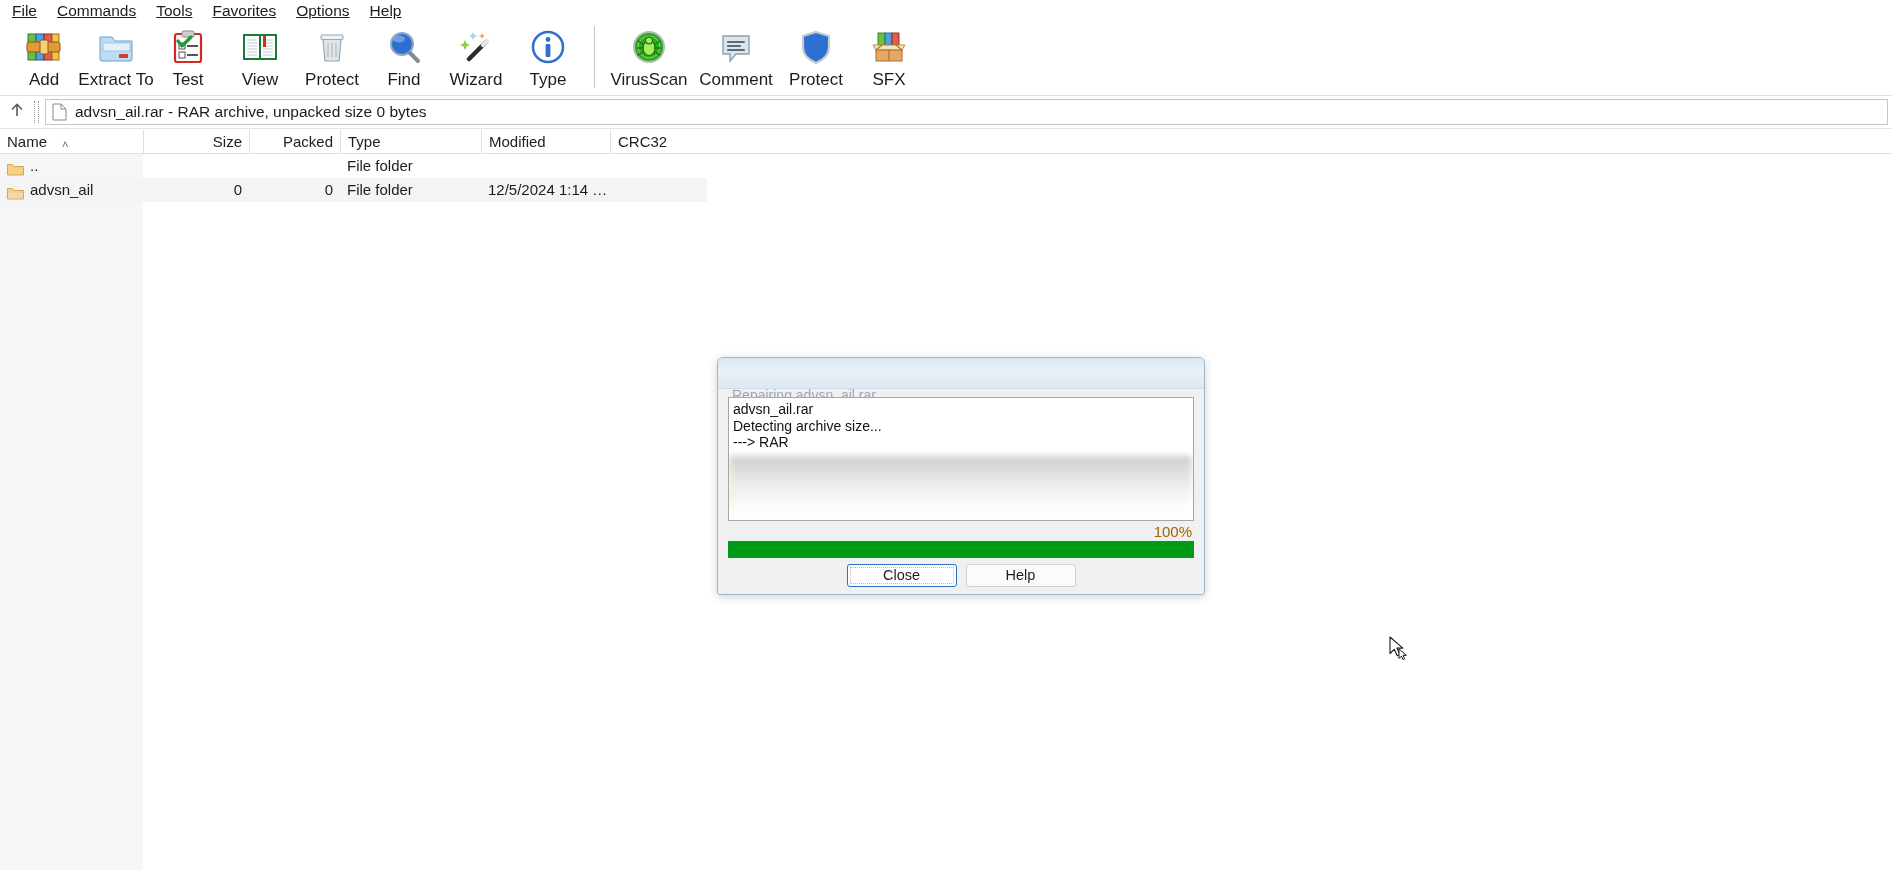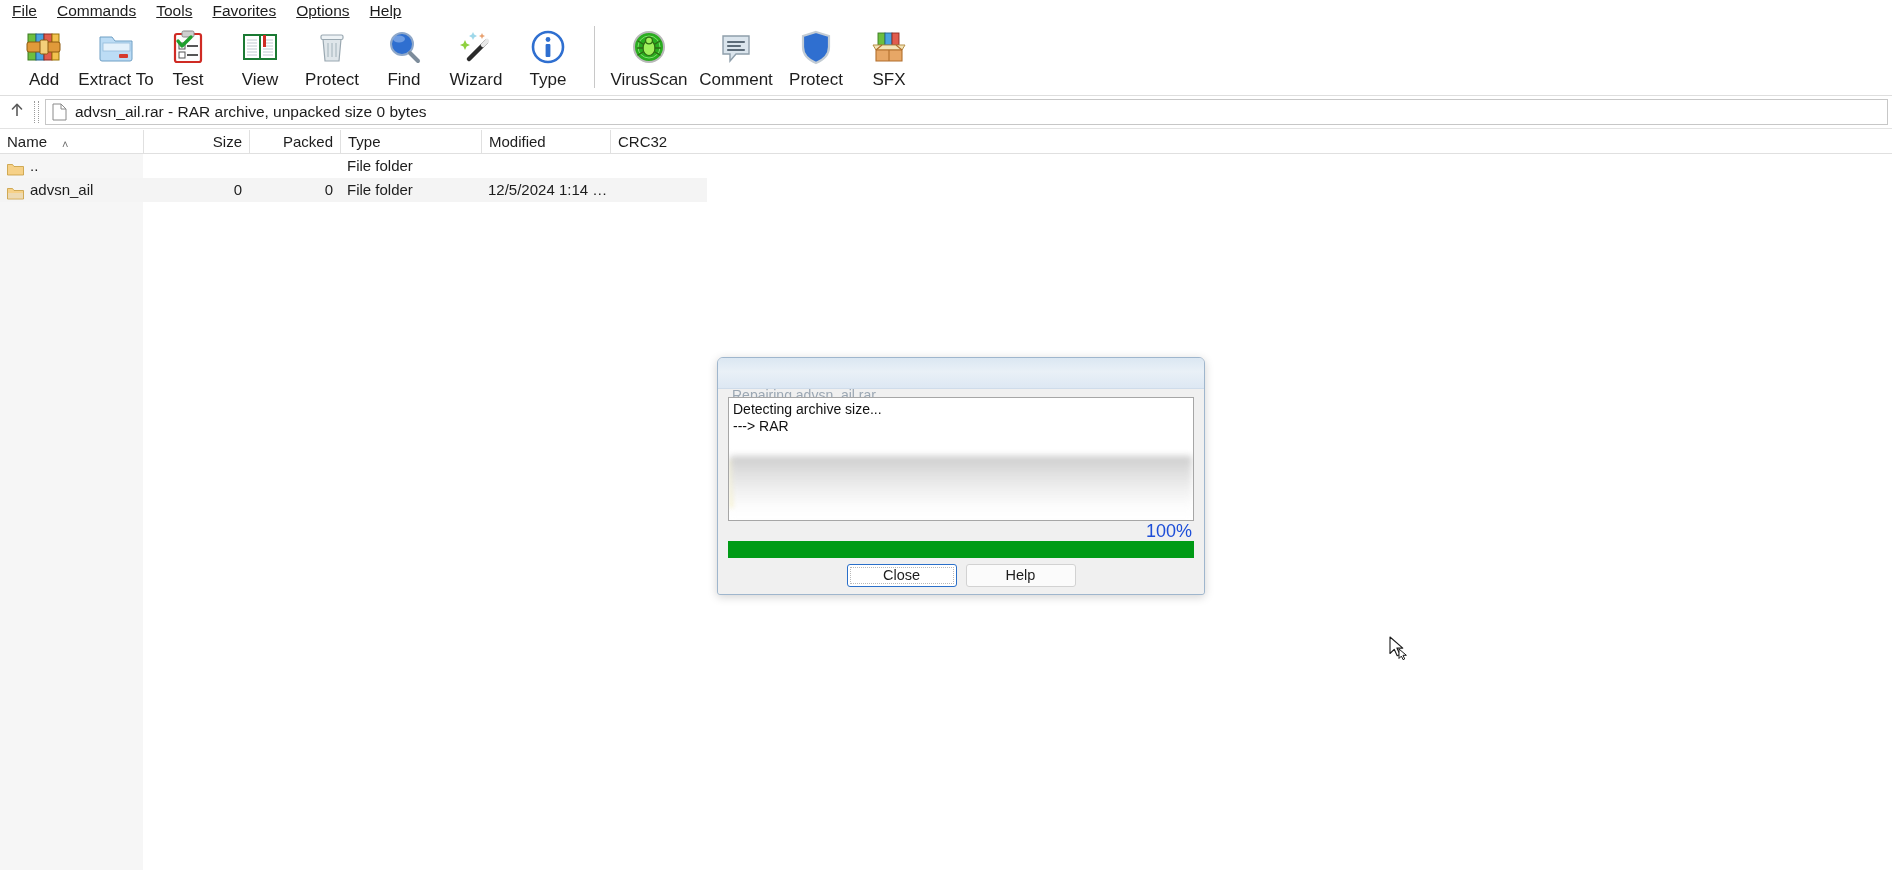--- a/index.html
+++ b/index.html
@@ -258,21 +258,21 @@
     pointer-events: none;
   }
   .pct-row {
     height: 20px;
     display: flex;
     justify-content: flex-end;
     align-items: center;
     padding-right: 2px;
     box-sizing: border-box;
   }
-  .pct-text { font-size: 18px; color: #1d4ed8; }
+  .pct-text { font-size: 15px; color: #a16207; }
   .progress-outer {
     height: 17px;
     background: #ffffff;
     border: 0;
     box-sizing: border-box;
     overflow: hidden;
   }
   .progress-fill {
     height: 17px;
     background: #009b16;
@@ -586,20 +586,21 @@
 
   <div class="dialog">
 
     <div class="dlg-title">
       <span class="dlg-title-text">Repairing advsn_ail.rar</span>
     </div>
 
     <div class="dlg-body">
 
       <div class="log">
+        <div class="log-line">advsn_ail.rar</div>
         <div class="log-line">Detecting archive size...</div>
         <div class="log-line">---&gt; RAR</div>
         <div class="log-redact2"></div>
         <div class="log-redact"></div>
       </div>
 
       <div class="pct-row">
         <span class="pct-text">100%</span>
       </div>
 

